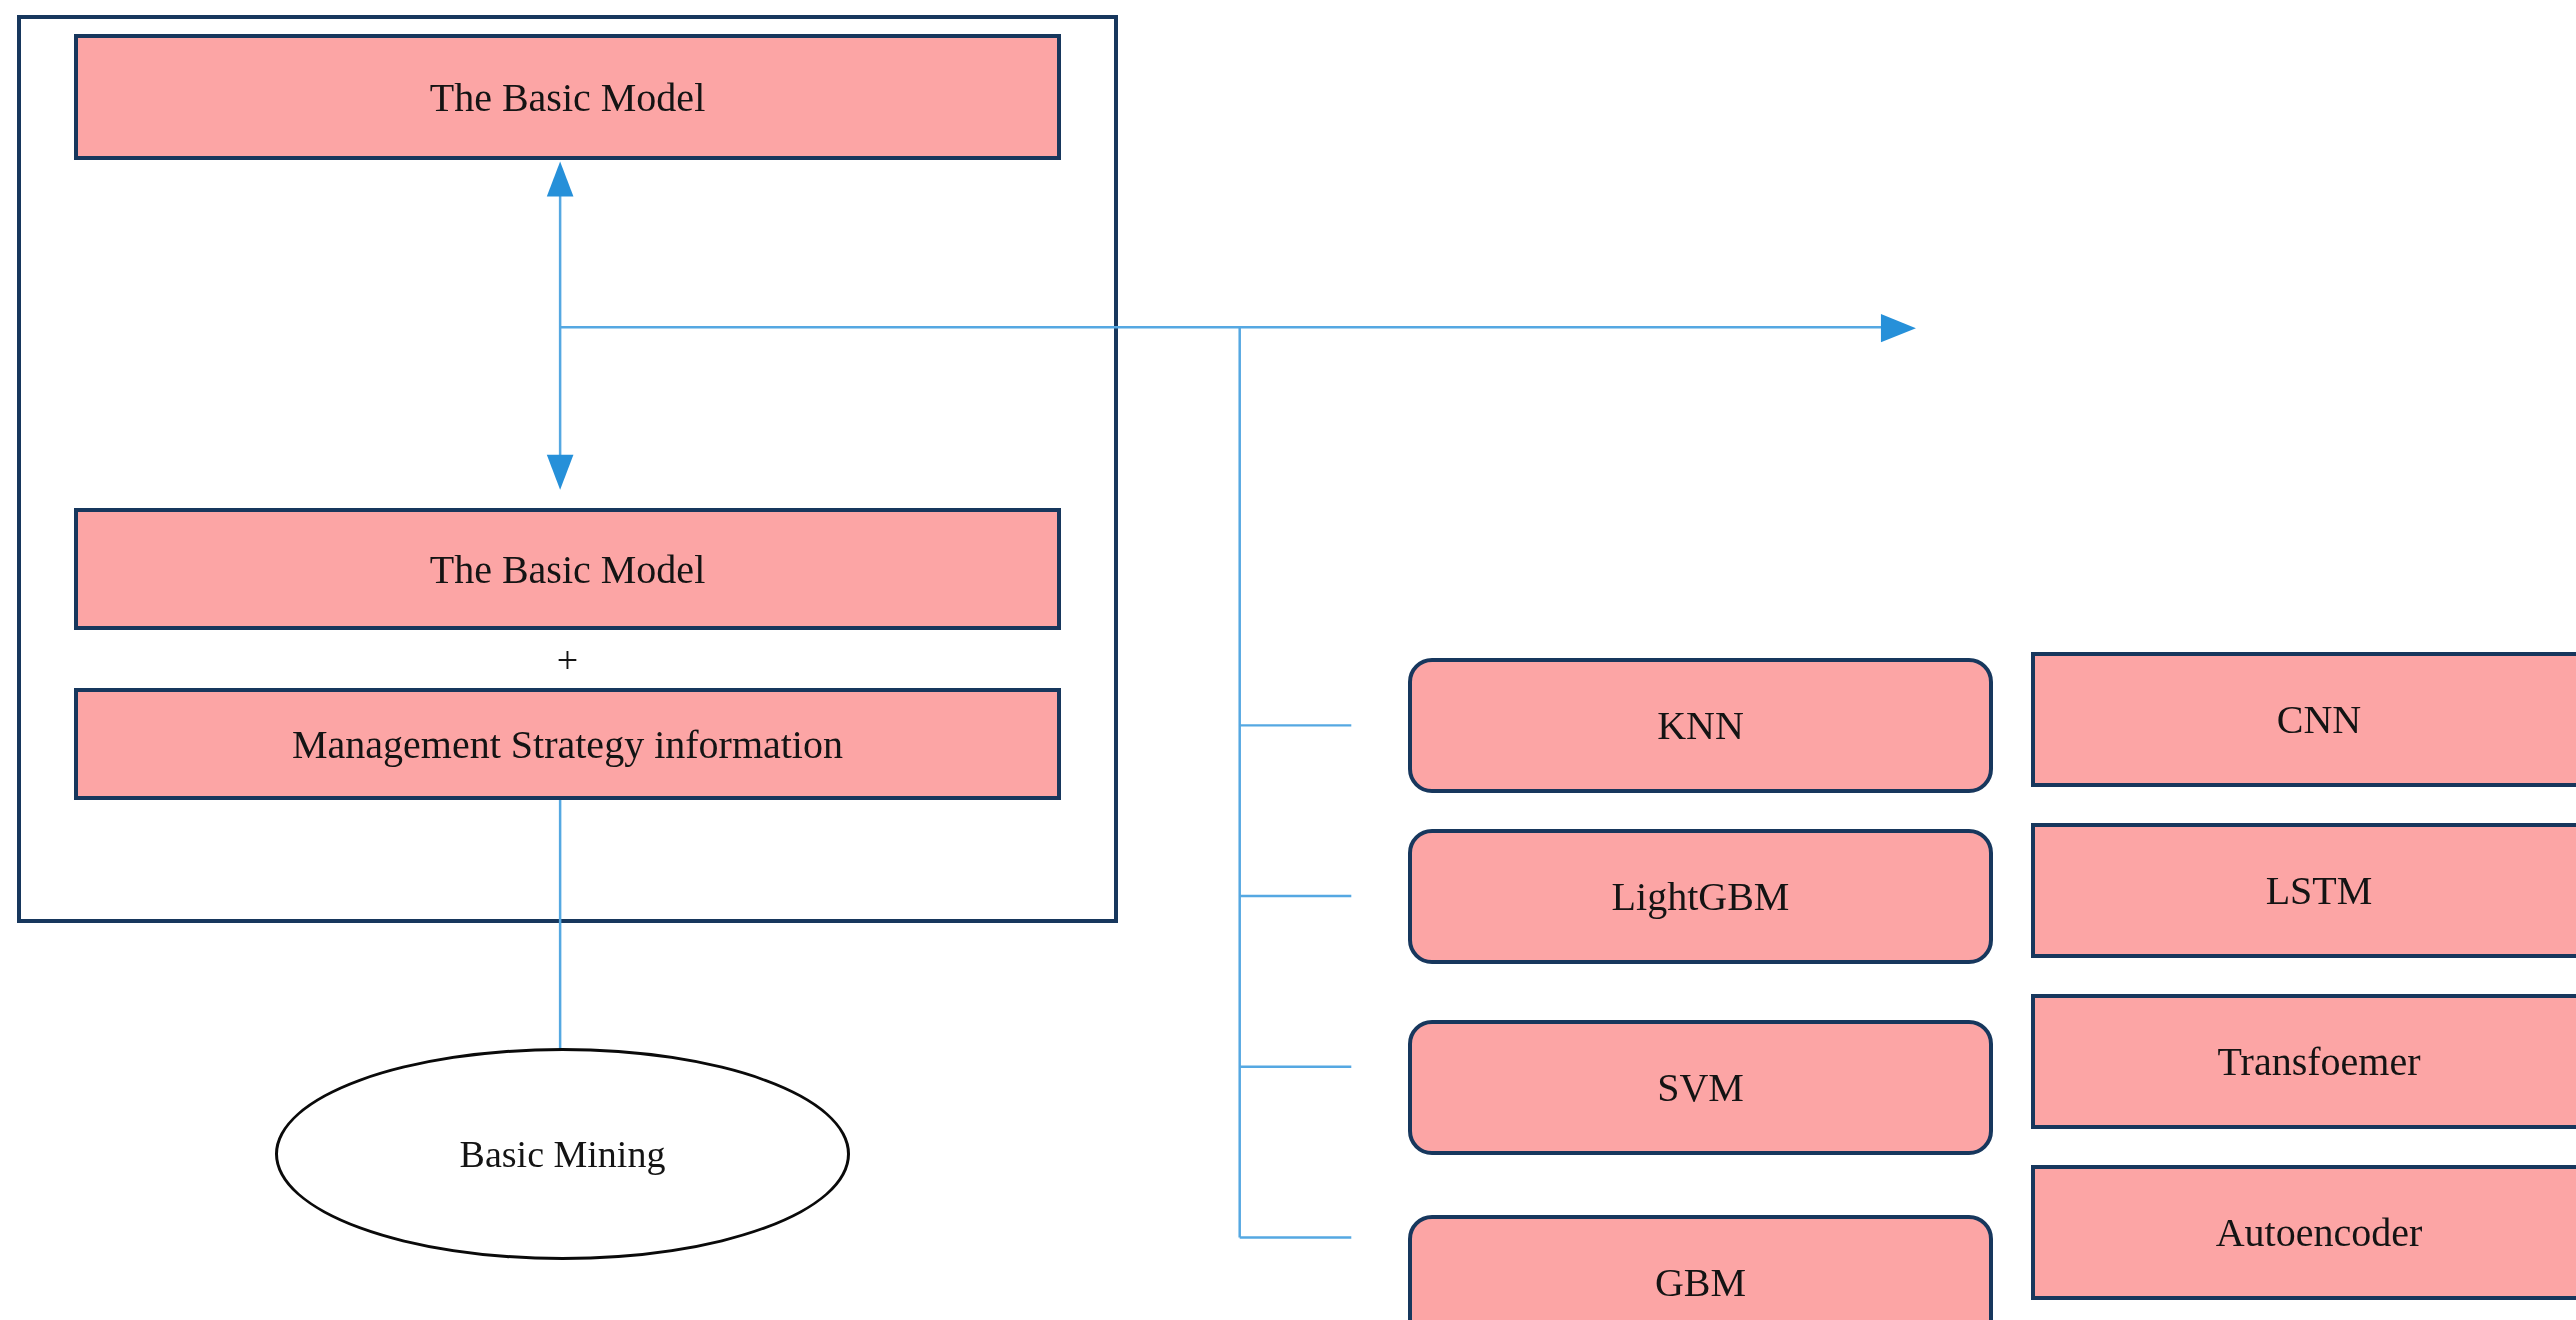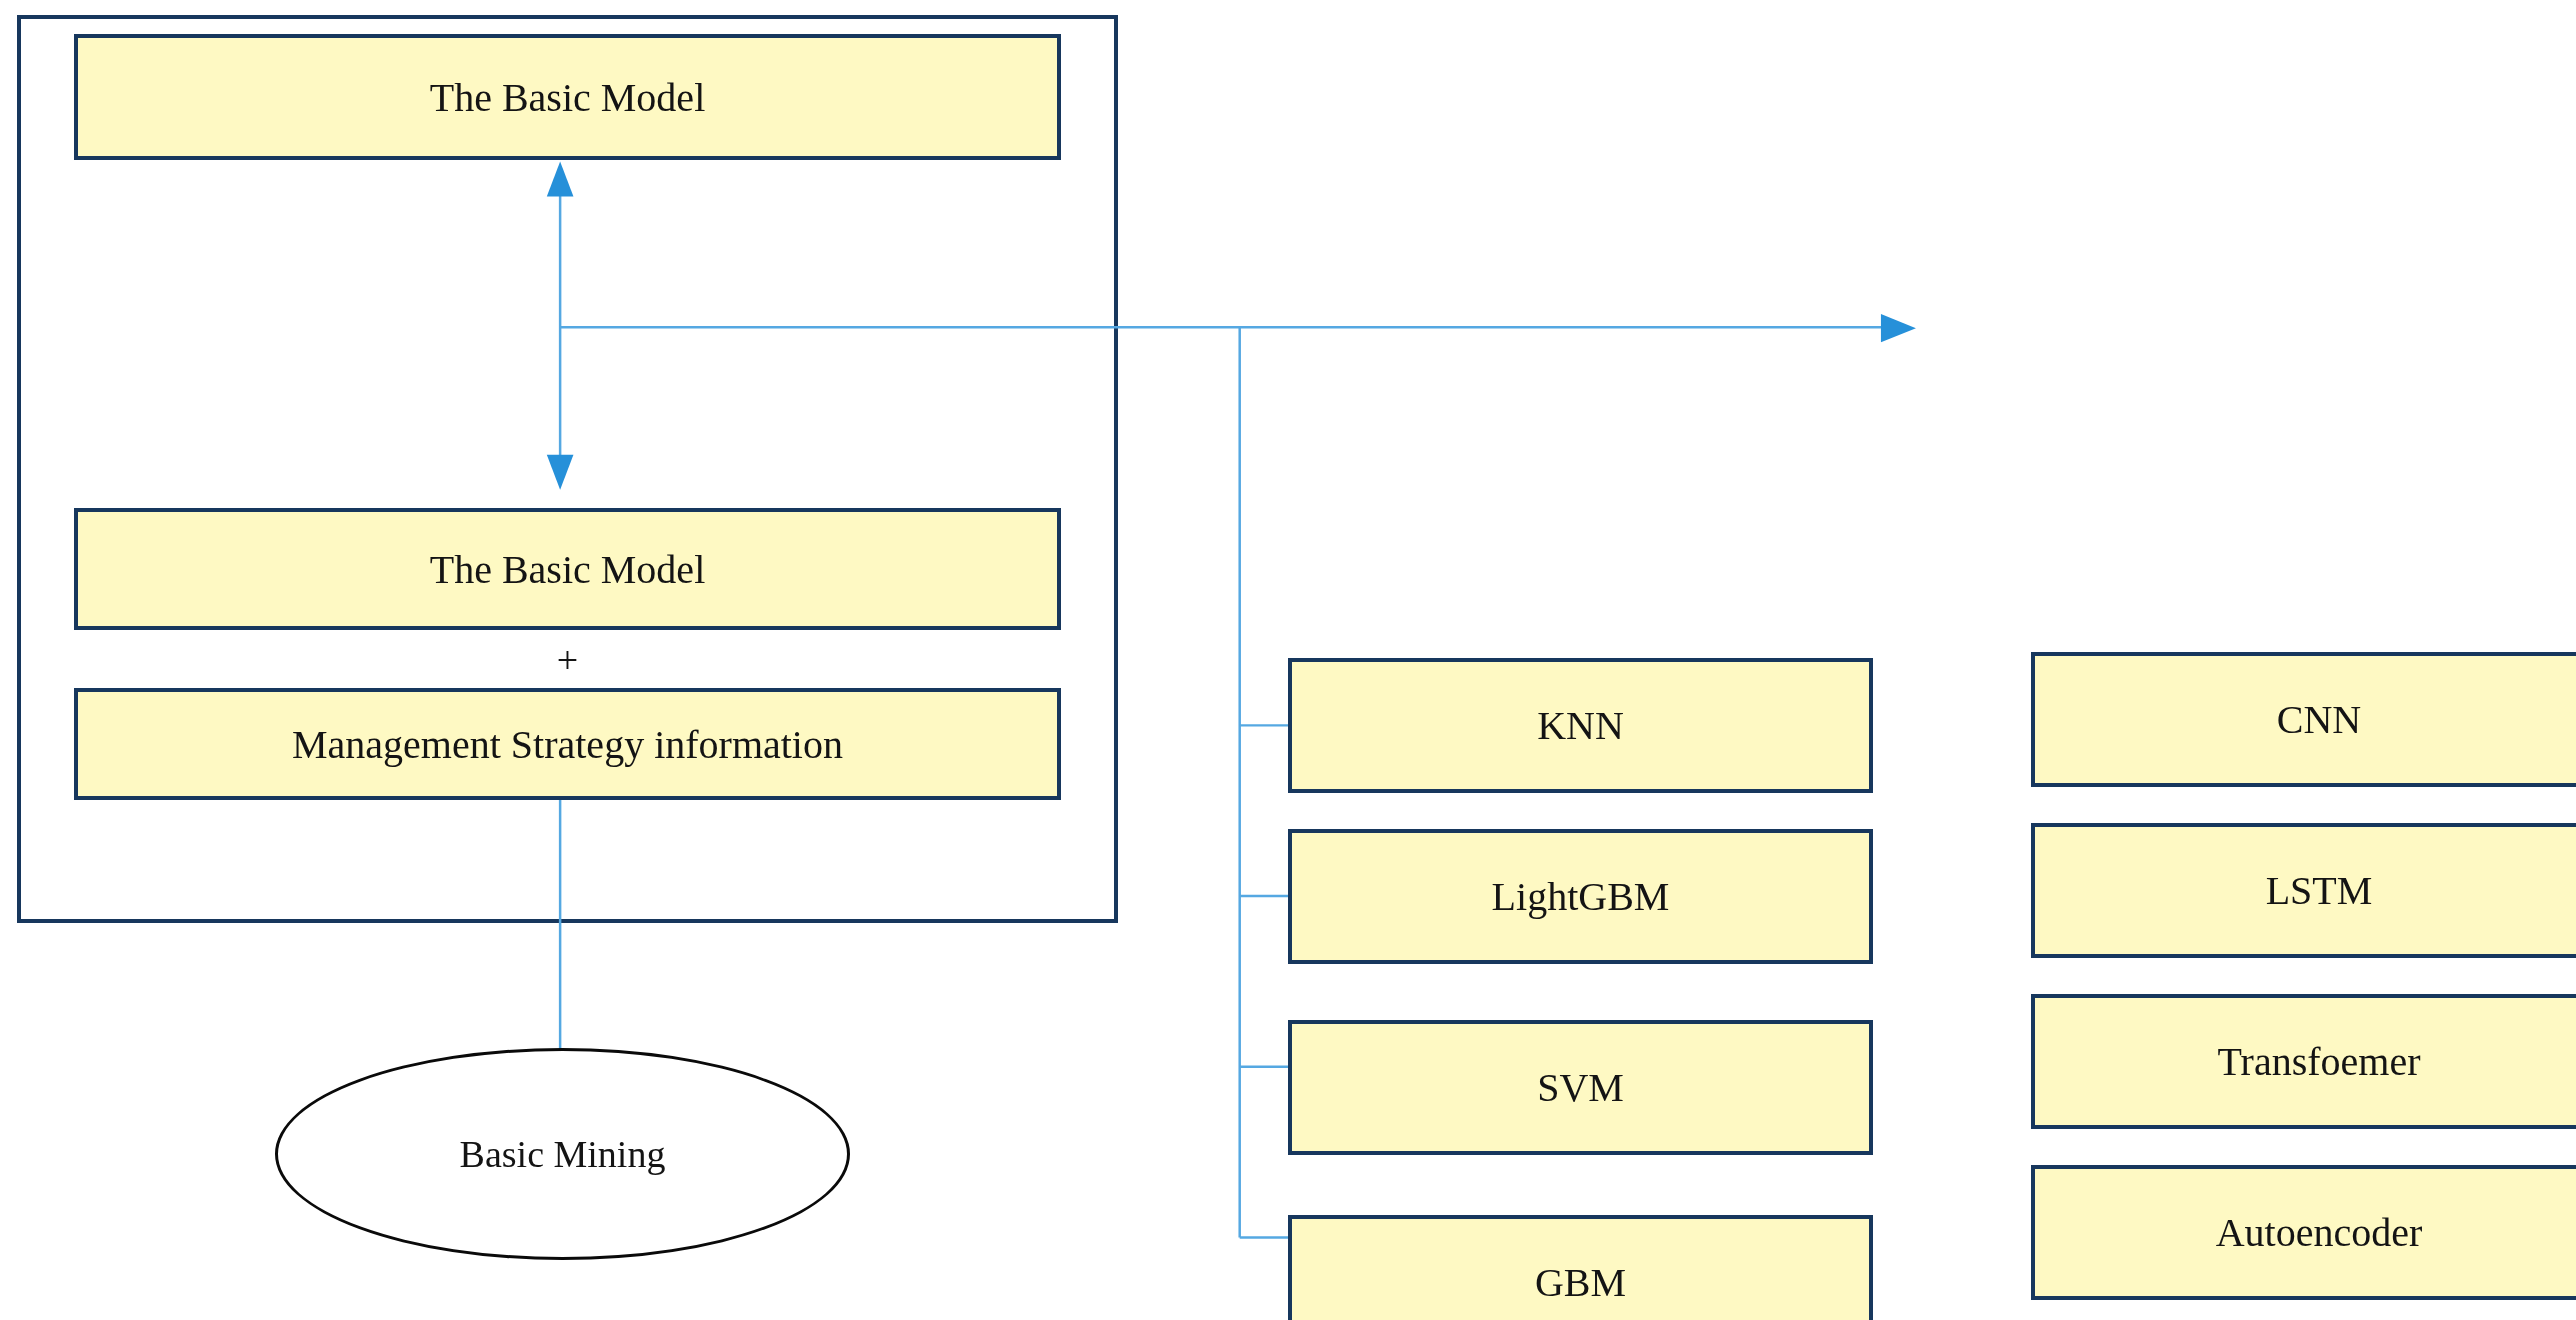--- a/index.html
+++ b/index.html
@@ -27,21 +27,21 @@
   }
   .connectors{
     position:absolute;left:0;top:0;width:2576px;height:1320px;
     z-index:2;
   }
   .connectors line{stroke:var(--connector-line);stroke-width:3;}
   .connectors polygon{fill:var(--arrow-head);}
   .node{
     position:absolute;
     box-sizing:border-box;
-    background:#fef9c3;
+    background:#fca5a5;
     border:4.2px solid var(--border-navy);
     display:flex;align-items:center;justify-content:center;
     text-align:center;
     font-size:40px;
     z-index:3;
   }
   .ellipse{
     position:absolute;
     box-sizing:border-box;
     background:#ffffff;
@@ -58,21 +58,21 @@
     font-size:38px;
     z-index:3;
   }
   #box-basic-top{left:74px;top:34px;width:987px;height:126px;}
   #box-basic-mid{left:74px;top:508px;width:987px;height:122px;}
   #box-mgmt{left:74px;top:688px;width:987px;height:112px;}
   #ellipse-text-mining{left:275px;top:1048px;width:575px;height:212px;}
   #ellipse-firm{left:1916px;top:137px;width:572px;height:387px;}
   #ellipse-firm .label{max-width:450px;line-height:1.32;}
   
-  .mbox-left{left:1288px;width:585px;}
+  .mbox-left{left:1408px;width:585px;border-radius:24px;}
   .mbox-right{left:1987px;width:576px;margin-left:44px;}
   .mbox{height:135px;}
   #mbox-knn{top:658px;}   #mbox-cnn{top:652px;}
   #mbox-lgbm{top:829px;}  #mbox-lstm{top:823px;}
   #mbox-svm{top:1000px;margin-top:20px;}  #mbox-trans{top:994px;}
   #mbox-gbm{top:1171px;margin-top:44px;}  #mbox-auto{top:1165px;}
   .label{display:block;}
 </style>
 </head>
 <body>

